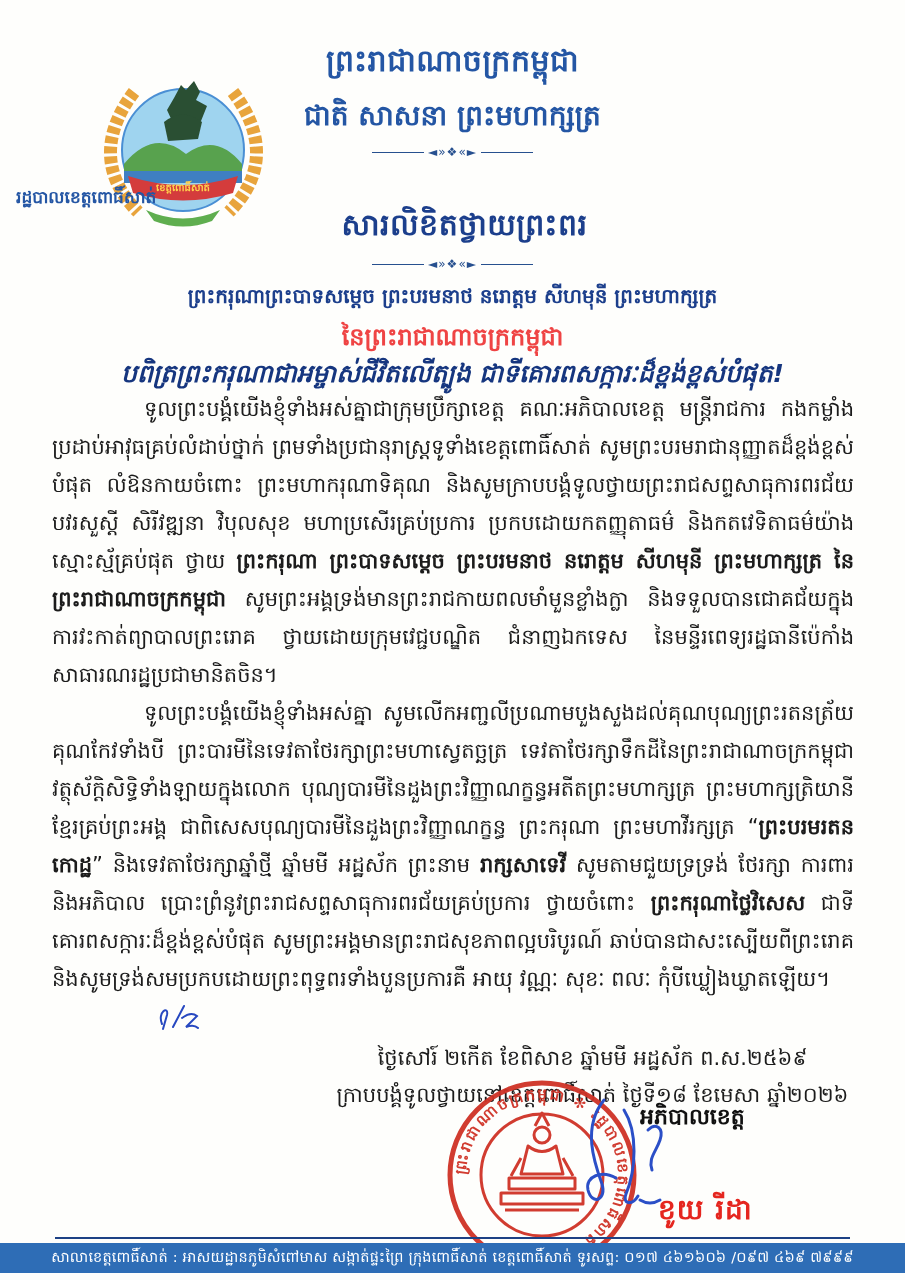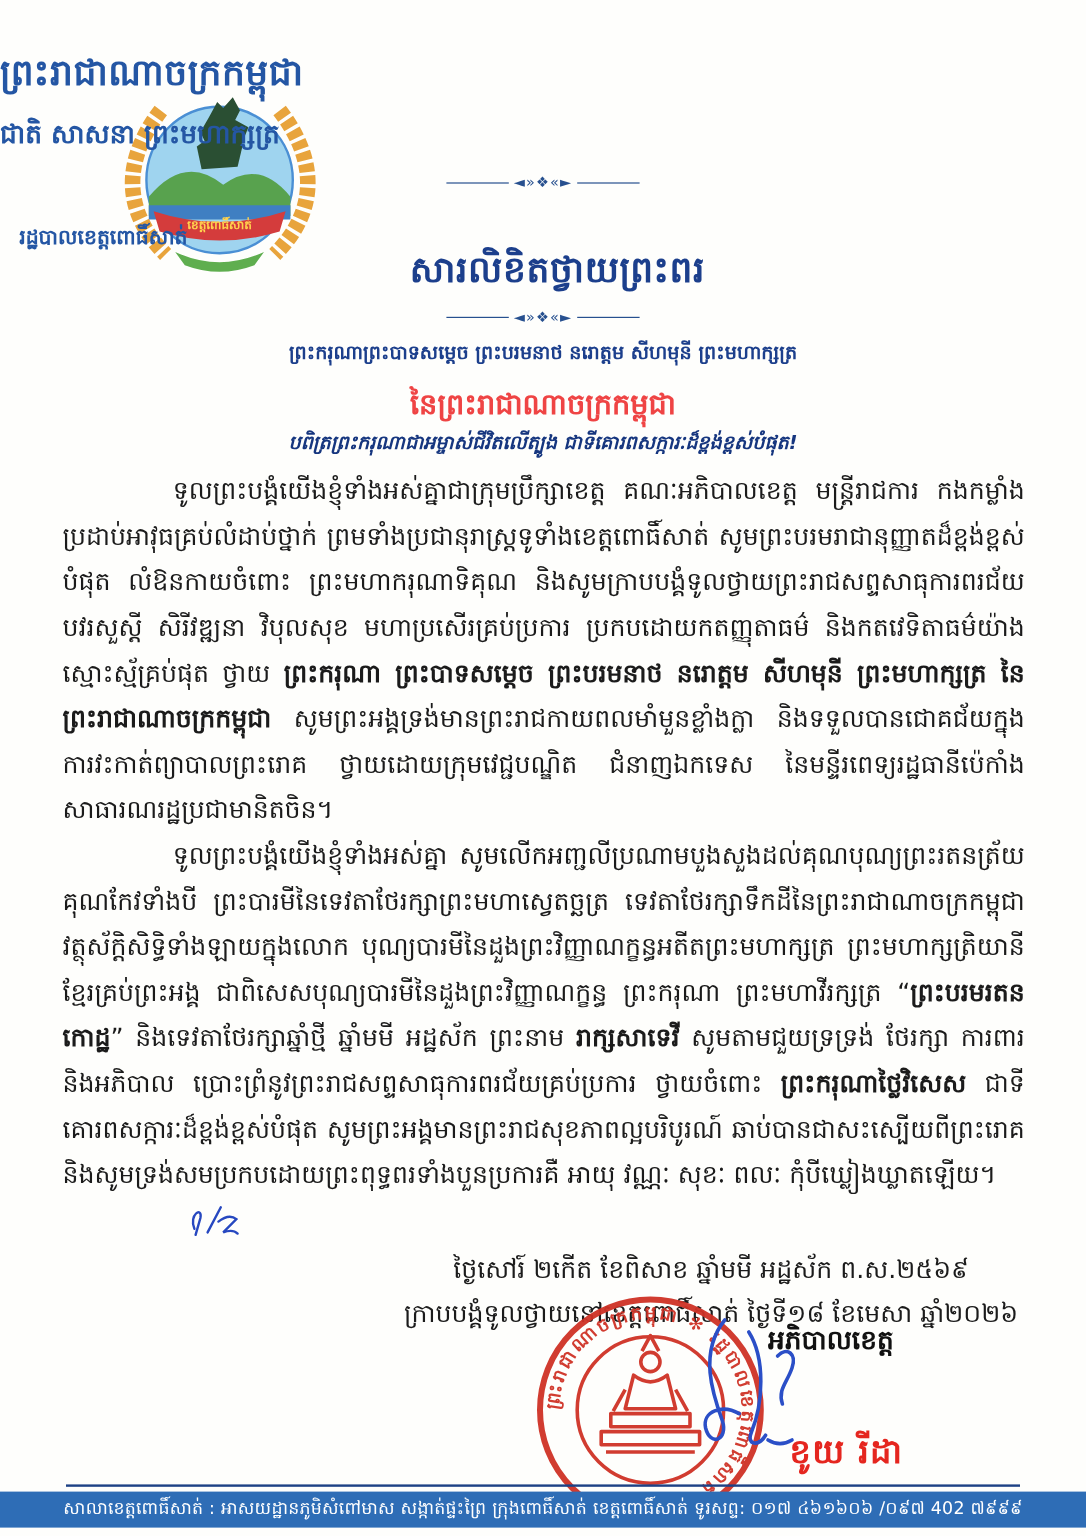--- a/index.html
+++ b/index.html
@@ -2,36 +2,36 @@
 <html><head>
 <meta charset="utf-8">
 <style>
   html,body{margin:0;padding:0;background:#e9e9e9;}
   .page{
     position:relative;width:905px;height:1280px;margin:0 auto;
     background:#fefefc;overflow:hidden;
     font-family:"DejaVu Sans", sans-serif;color:#1b1b1b;
   }
   
-  .kingdom-block{position:absolute;top:42px;left:0;width:100%;}
+  .kingdom-block{position:absolute;top:42px;left:0;width:100%;text-align:center;}
   .kingdom-line1{font-size:30px;font-weight:bold;color:#2456a4;letter-spacing:.5px;}
-  .kingdom-line2{font-size:22px;font-weight:bold;color:#2456a4;margin-top:12px;}
+  .kingdom-line2{font-size:28px;font-weight:bold;color:#2456a4;margin-top:12px;}
   .ornament{position:absolute;left:0;width:100%;display:flex;justify-content:center;align-items:center;gap:4px;color:#27508f;}
   .ornament .line{display:inline-block;width:52px;height:0;border-top:1.5px solid #27508f;}
   .ornament .glyph{font-size:12px;line-height:12px;letter-spacing:1px;}
   .emblem{position:absolute;top:60px;left:96px;}
   .issuer{position:absolute;top:186px;left:16px;font-size:17px;font-weight:bold;color:#2456a4;}
   .letter-title{position:absolute;top:206px;left:0;width:100%;text-align:center;
     font-size:30px;font-weight:bold;color:#1c3f8c;letter-spacing:.5px;padding-left:12px;}
   .addressee-1{position:absolute;top:283px;left:0;width:100%;text-align:center;
-    font-size:16px;font-weight:bold;color:#1c3f8c;}
+    font-size:20px;font-weight:bold;color:#1c3f8c;}
   .addressee-2{position:absolute;top:322px;left:0;width:100%;text-align:center;
     font-size:24px;font-weight:bold;color:#ef4444;}
   .salutation{position:absolute;top:358px;left:0;width:100%;text-align:center;
-    font-size:16px;font-weight:bold;font-style:italic;color:#16367f;}
+    font-size:25px;font-weight:bold;font-style:italic;color:#16367f;}
   
   .body-text{position:absolute;top:390px;left:52px;width:802px;height:608px;
     font-size:21px;line-height:38px;text-align:justify;overflow:hidden;}
   .body-text p{margin:0;text-indent:92px;}
   .seg-bold{font-weight:bold;}
   
   .closing-line{position:absolute;top:1002px;left:150px;font-size:21px;white-space:nowrap;}
   .paraph{vertical-align:middle;margin-left:4px;}
   .date-block{position:absolute;top:1040px;left:320px;width:545px;text-align:center;
     font-size:21px;line-height:37px;}
@@ -142,16 +142,16 @@
         <path d="M88,108 q10,6 20,0"></path>
       </g>
     </svg>
   </div>
 
   <div class="signer-title">អភិបាលខេត្ត</div>
   <div class="signer-name">ខូយ រីដា</div>
 
   <div class="footer-rule"></div>
   <div class="footer-bar">
-    <span class="footer-text">សាលាខេត្តពោធិ៍សាត់ : អាសយដ្ឋានភូមិសំពៅមាស សង្កាត់ផ្ទះព្រៃ ក្រុងពោធិ៍សាត់ ខេត្តពោធិ៍សាត់ ទូរសព្ទ: ០១៧ ៤៦១៦០៦ /០៩៧ 402 ៧៩៩៩</span>
+    <span class="footer-text">សាលាខេត្តពោធិ៍សាត់ : អាសយដ្ឋានភូមិសំពៅមាស សង្កាត់ផ្ទះព្រៃ ក្រុងពោធិ៍សាត់ ខេត្តពោធិ៍សាត់ ទូរសព្ទ: ០១៧ ៤៦១៦០៦ /០៩៧ ៤៦៩ ៧៩៩៩</span>
   </div>
 
 </div>
 
 </body></html>

